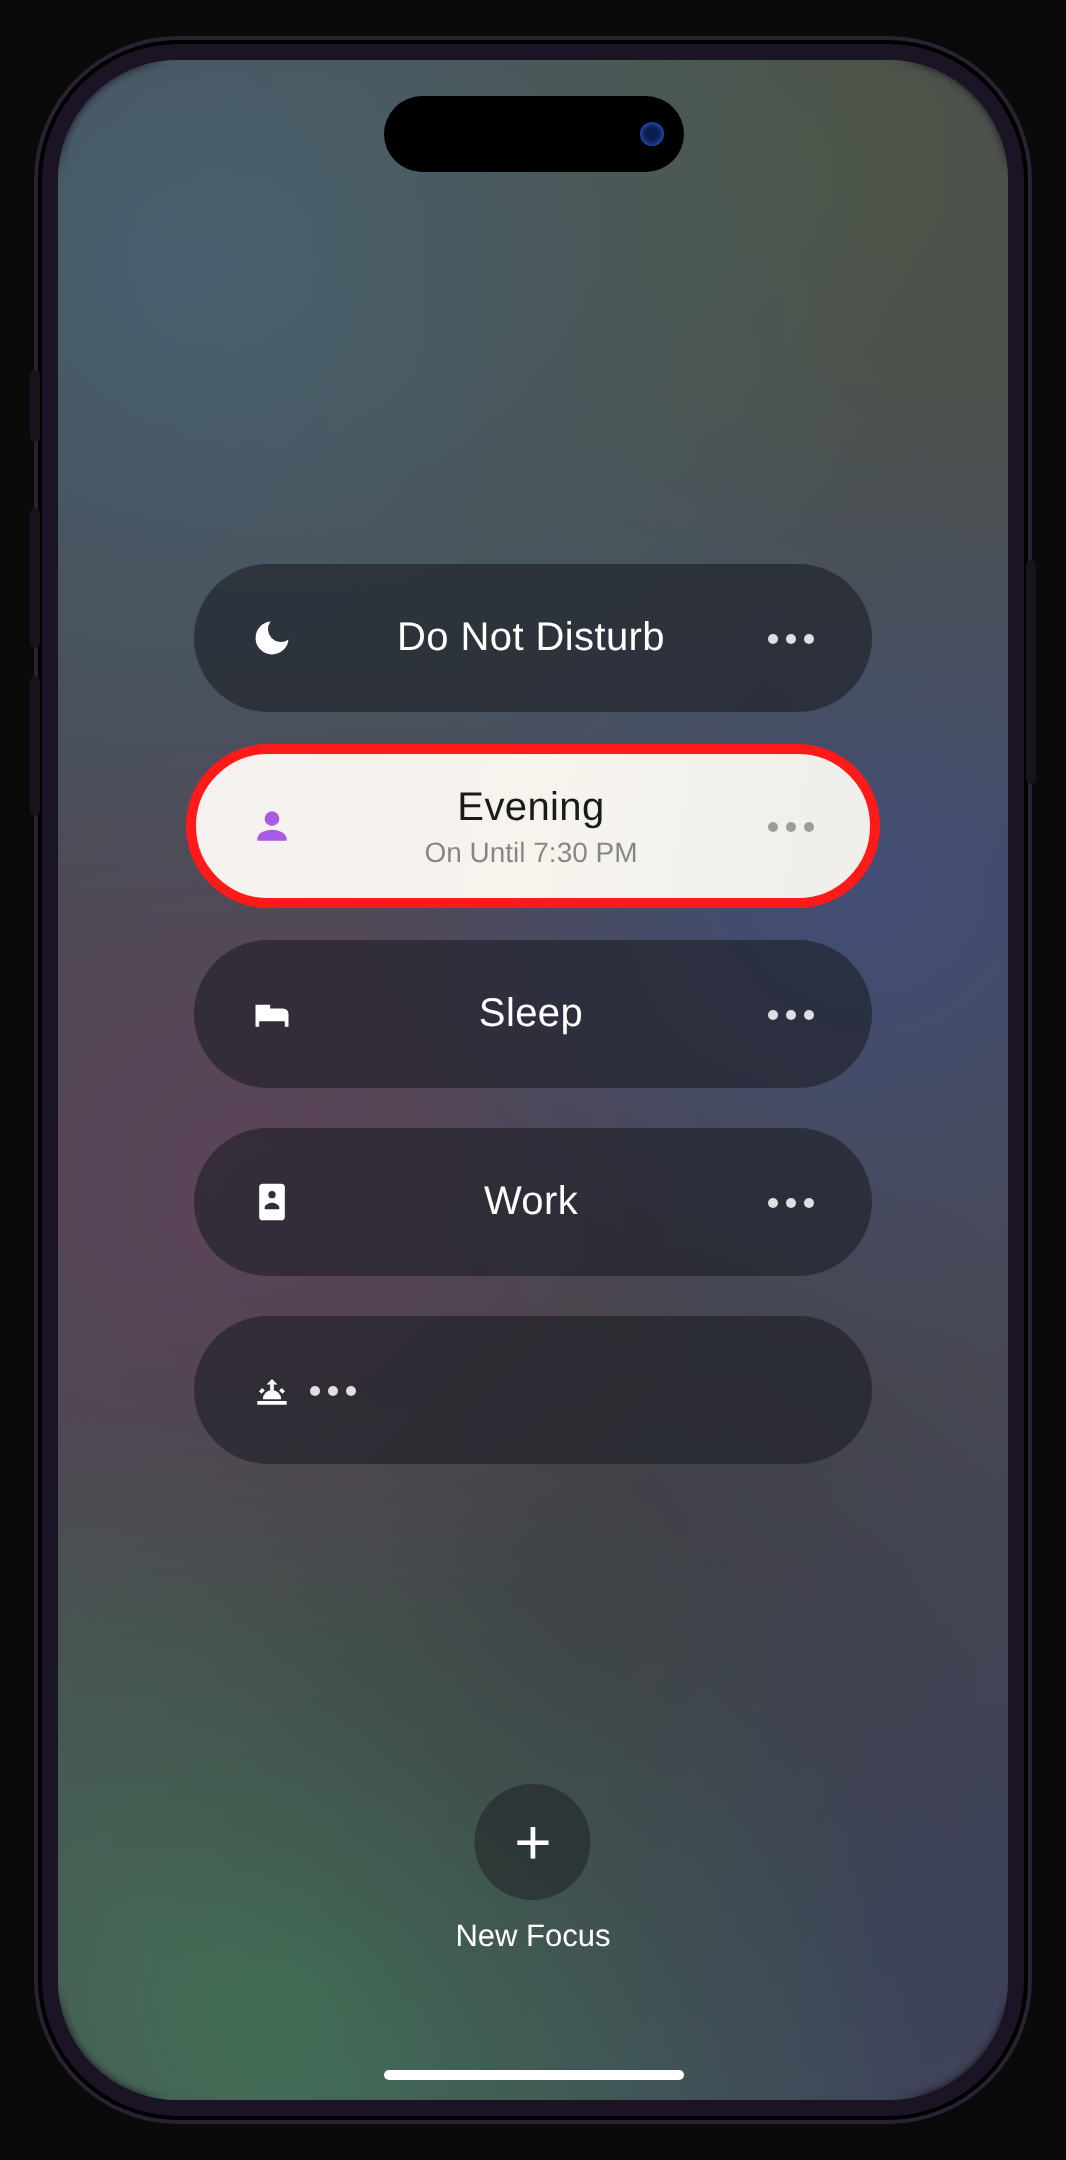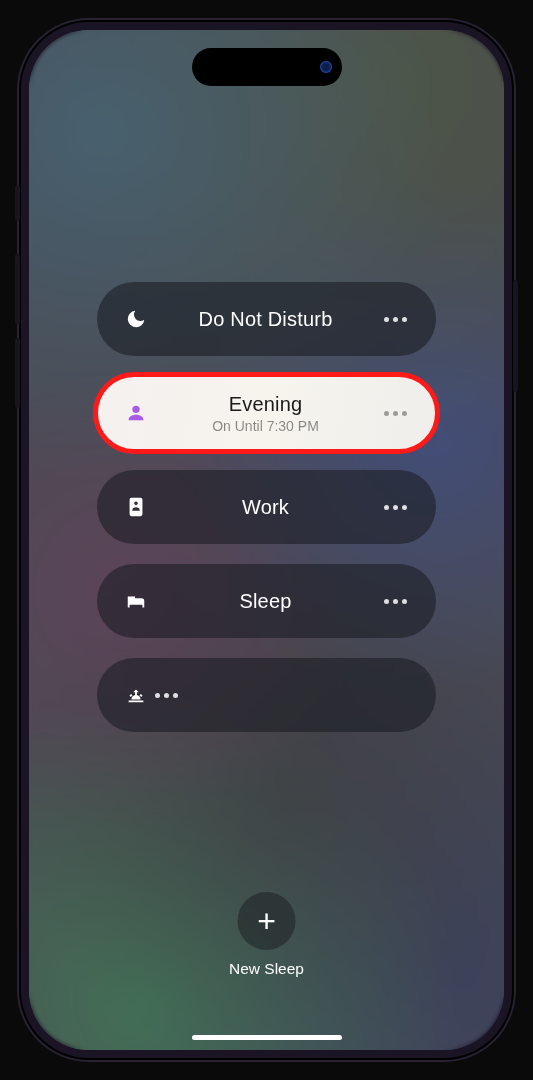--- a/index.html
+++ b/index.html
@@ -162,41 +162,41 @@
         <span class="more">
           <span class="dot"></span>
             <span class="dot"></span>
             <span class="dot"></span>
         </span>
       </div>
 
       <div class="pill">
         <span class="icon">
           <svg viewBox="0 0 24 24">
+              <path d="M3 7v12h2v-3h14v3h2v-7a3 3 0 0 0-3-3h-7V7H3zm4 4a2 2 0 1 0-2-2 2 2 0 0 0 2 2z"></path>
+            </svg>
+        </span>
+        <span class="label-wrap">
+          <span class="label">Sleep</span>
+        </span>
+        <span class="more">
+          <span class="dot"></span>
+            <span class="dot"></span>
+            <span class="dot"></span>
+        </span>
+      </div>
+
+      <div class="pill">
+        <span class="icon">
+          <svg viewBox="0 0 24 24">
               <path d="M7 2h10a2 2 0 0 1 2 2v16a2 2 0 0 1-2 2H7a2 2 0 0 1-2-2V4a2 2 0 0 1 2-2zm5 4a2 2 0 1 0 2 2 2 2 0 0 0-2-2zm-4 10h8v-1c0-1.7-2.7-2.6-4-2.6s-4 .9-4 2.6z"></path>
             </svg>
         </span>
         <span class="label-wrap">
           <span class="label">Work</span>
-        </span>
-        <span class="more">
-          <span class="dot"></span>
-            <span class="dot"></span>
-            <span class="dot"></span>
-        </span>
-      </div>
-
-      <div class="pill">
-        <span class="icon">
-          <svg viewBox="0 0 24 24">
-              <path d="M3 7v12h2v-3h14v3h2v-7a3 3 0 0 0-3-3h-7V7H3zm4 4a2 2 0 1 0-2-2 2 2 0 0 0 2 2z"></path>
-            </svg>
-        </span>
-        <span class="label-wrap">
-          <span class="label">Sleep</span>
         </span>
         <span class="more">
           <span class="dot"></span>
             <span class="dot"></span>
             <span class="dot"></span>
         </span>
       </div>
 
       <div class="pill">
         <span class="icon">
@@ -210,18 +210,18 @@
             <span class="dot"></span>
         </span>
       </div>
 
     </div>
 
     <div class="new-focus">
       <div class="plus-btn">
         <span>+</span>
       </div>
-      <span class="new-focus-label">New Sleep</span>
+      <span class="new-focus-label">New Focus</span>
     </div>
 
     <div class="home-indicator"></div>
   </div>
 </div>
 
 </body></html>

